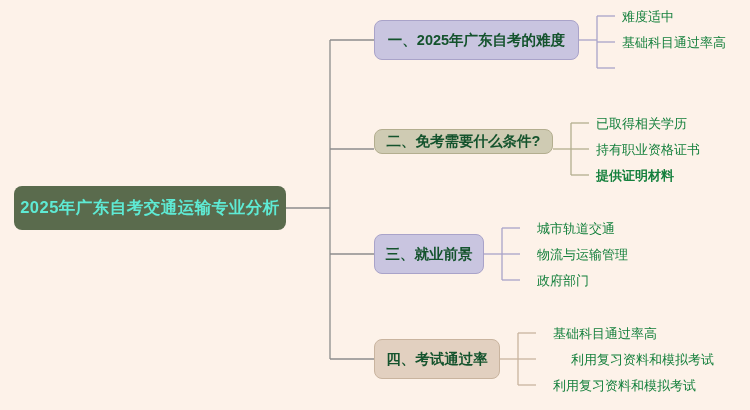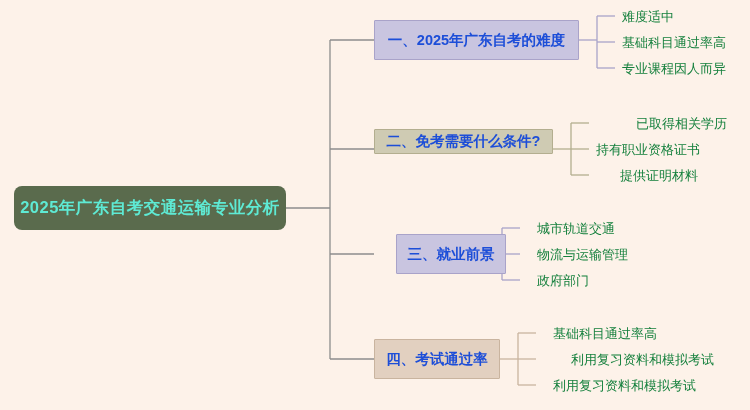--- a/index.html
+++ b/index.html
@@ -79,24 +79,24 @@
     width: 272px;
     height: 44px;
     background: #5a6b4d;
     border-radius: 8px;
     color: #5eead4;
     font-size: 16.5px;
     font-weight: bold;
     letter-spacing: .5px;
   }
   .branch {
-    border-radius: 1px;
+    border-radius: 8px;
     font-size: 14.5px;
     font-weight: bold;
-    color: #1d4ed8;
+    color: #14532d;
     padding: 0 0;
   }
   .branch-1 {
     left: 374px;
     top: 20px;
     width: 205px;
     height: 40px;
     background: #c9c5e0;
     border: 1.4px solid #a9a3c9;
   }
@@ -108,21 +108,20 @@
     background: #cfcbb3;
     border: 1.4px solid #b3ae8f;
   }
   .branch-3 {
     left: 374px;
     top: 234px;
     width: 110px;
     height: 40px;
     background: #c9c5e0;
     border: 1.4px solid #a9a3c9;
-    margin-left: 22px;
   }
   .branch-4 {
     left: 374px;
     top: 339px;
     width: 126px;
     height: 40px;
     background: #e2d0c0;
     border: 1.4px solid #c9b49f;
   }
 
@@ -177,28 +176,27 @@
 
   <div class="node root">
     <span>2025年广东自考交通运输专业分析</span>
   </div>
 
   <div class="node branch branch-1">
     <span>一、2025年广东自考的难度</span>
   </div>
   <div class="leaf" style="left:622px; top:10px;">难度适中</div>
   <div class="leaf" style="left:622px; top:36px;">基础科目通过率高</div>
-  <div class="leaf" style="left:622px; top:62px;">专业课程因人而异</div>
 
   <div class="node branch branch-2">
     <span>二、免考需要什么条件?</span>
   </div>
-  <div class="leaf" style="left:596px; top:117px;margin-left:40px;">已取得相关学历</div>
+  <div class="leaf" style="left:596px; top:117px;">已取得相关学历</div>
   <div class="leaf" style="left:596px; top:143px;">持有职业资格证书</div>
-  <div class="leaf" style="left:620px; top:169px;">提供证明材料</div>
+  <div class="leaf" style="left:596px; top:169px;font-weight:bold;">提供证明材料</div>
 
   <div class="node branch branch-3">
     <span>三、就业前景</span>
   </div>
   <div class="leaf" style="left:537px; top:222px;">城市轨道交通</div>
   <div class="leaf" style="left:537px; top:248px;">物流与运输管理</div>
   <div class="leaf" style="left:537px; top:274px;font-family:Liberation Serif, serif;">政府部门</div>
 
   <div class="node branch branch-4">
     <span>四、考试通过率</span>

